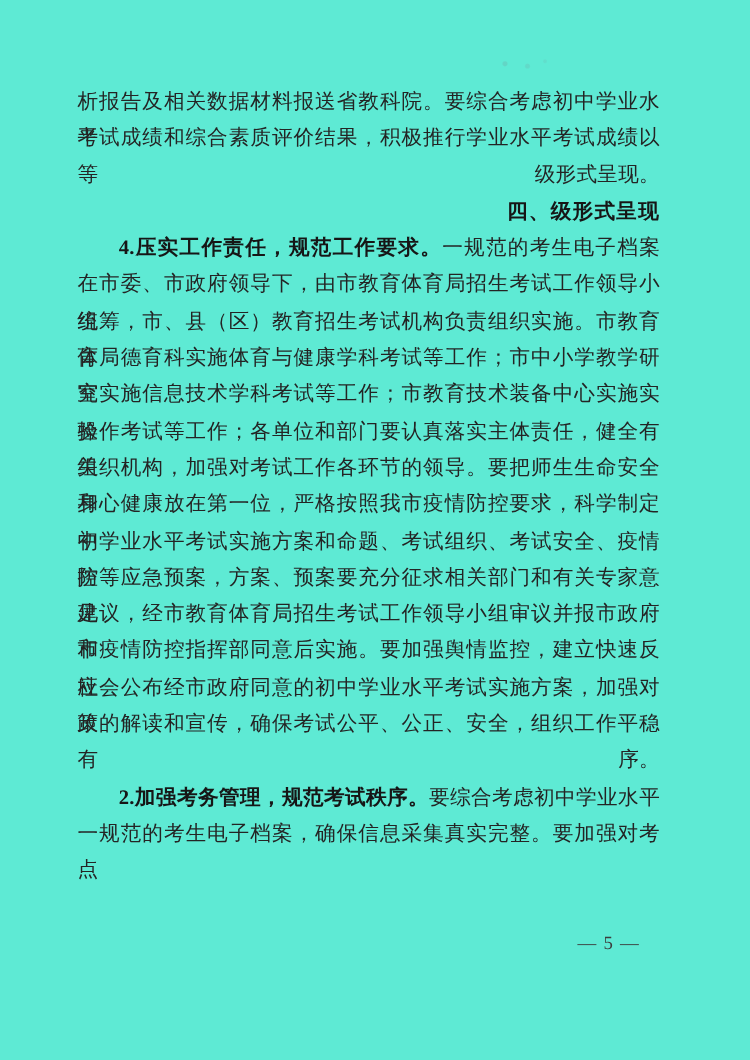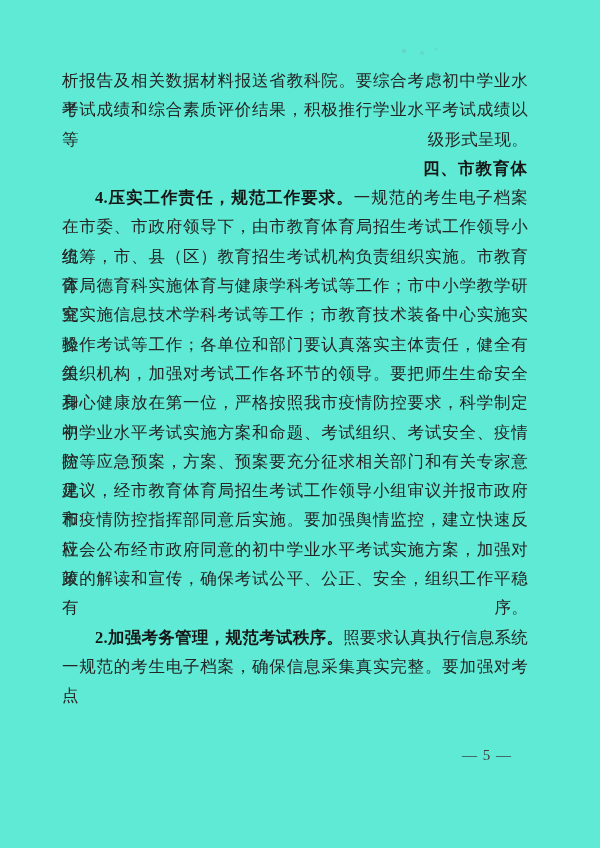--- a/index.html
+++ b/index.html
@@ -73,21 +73,21 @@
   <div class="scan-artifact"></div>
 
   <div class="content">
 
     <div class="line justify"><span class="lead"></span><span>析报告及相关数据材料报送省教科院。要综合考虑初中学业水平</span></div>
 
     <div class="line justify"><span class="lead"></span><span>考试成绩和综合素质评价结果，积极推行学业水平考试成绩以等</span></div>
 
     <div class="line"><span class="lead"></span><span>级形式呈现。</span></div>
 
-    <div class="line indent heading"><span class="lead">四、市教育体</span><span></span></div>
+    <div class="line indent heading"><span class="lead">四、级形式呈现</span><span></span></div>
 
     <div class="line indent justify"><span class="lead">4.压实工作责任，规范工作要求。</span><span>一规范的考生电子档案</span></div>
 
     <div class="line justify"><span class="lead"></span><span>在市委、市政府领导下，由市教育体育局招生考试工作领导小组</span></div>
 
     <div class="line justify"><span class="lead"></span><span>统筹，市、县（区）教育招生考试机构负责组织实施。市教育体</span></div>
 
     <div class="line justify"><span class="lead"></span><span>育局德育科实施体育与健康学科考试等工作；市中小学教学研究</span></div>
 
     <div class="line justify"><span class="lead"></span><span>室实施信息技术学科考试等工作；市教育技术装备中心实施实验</span></div>
@@ -106,21 +106,21 @@
 
     <div class="line justify"><span class="lead"></span><span>市疫情防控指挥部同意后实施。要加强舆情监控，建立快速反应</span></div>
 
 
     <div class="line justify"><span class="lead"></span><span>社会公布经市政府同意的初中学业水平考试实施方案，加强对政</span></div>
 
     <div class="line justify"><span class="lead"></span><span>策的解读和宣传，确保考试公平、公正、安全，组织工作平稳有</span></div>
 
     <div class="line"><span class="lead"></span><span>序。</span></div>
 
-    <div class="line indent justify"><span class="lead">2.加强考务管理，规范考试秩序。</span><span>照要求认真执行信息系统</span></div>
+    <div class="line indent justify"><span class="lead">2.加强考务管理，规范考试秩序。</span><span>要综合考虑初中学业水平</span></div>
 
 
     <div class="line justify"><span class="lead"></span><span>一规范的考生电子档案，确保信息采集真实完整。要加强对考点</span></div>
 
   </div>
 
   <div class="page-num">— 5 —</div>
 
 </div>
 

